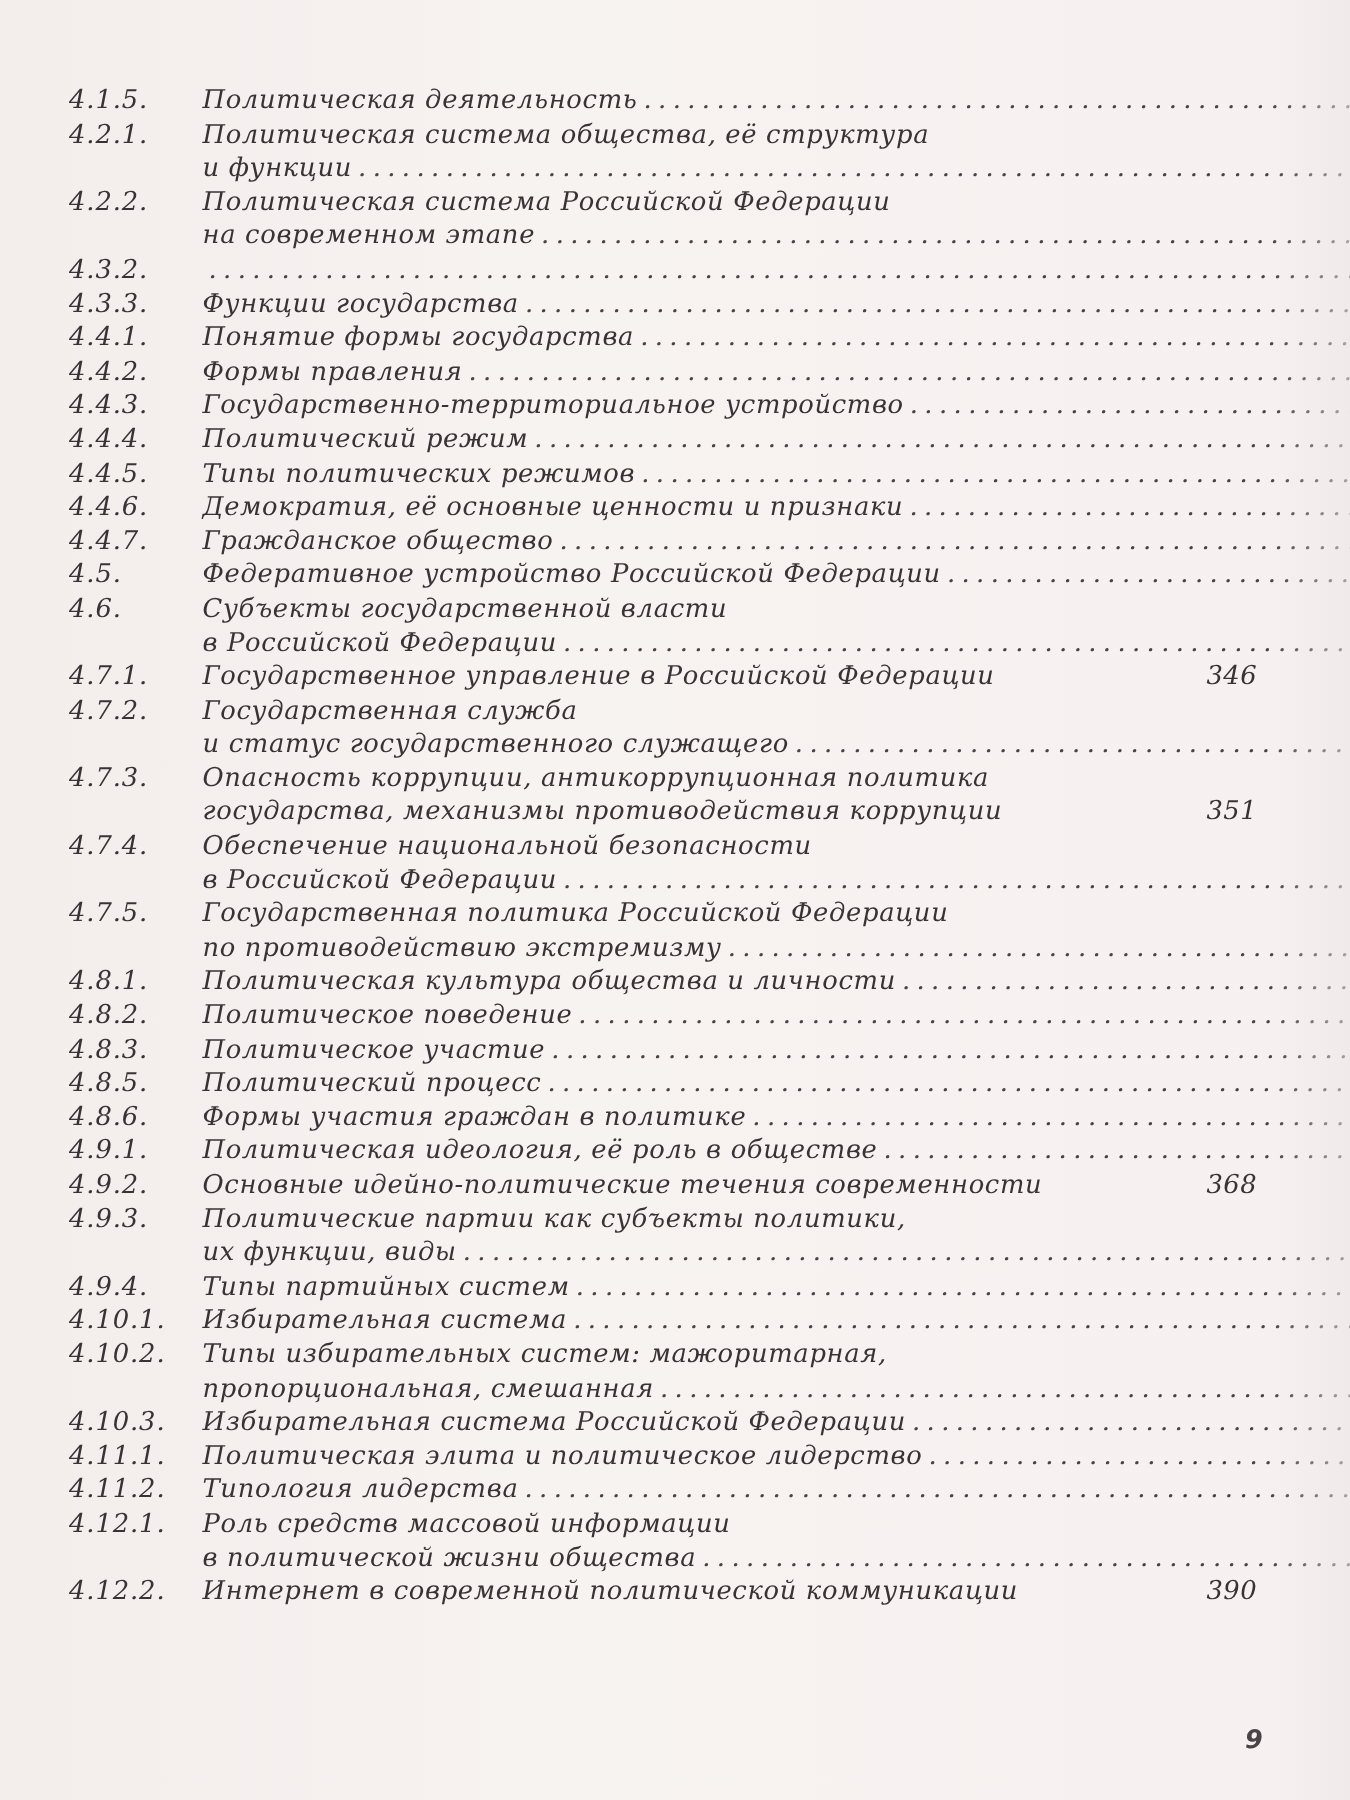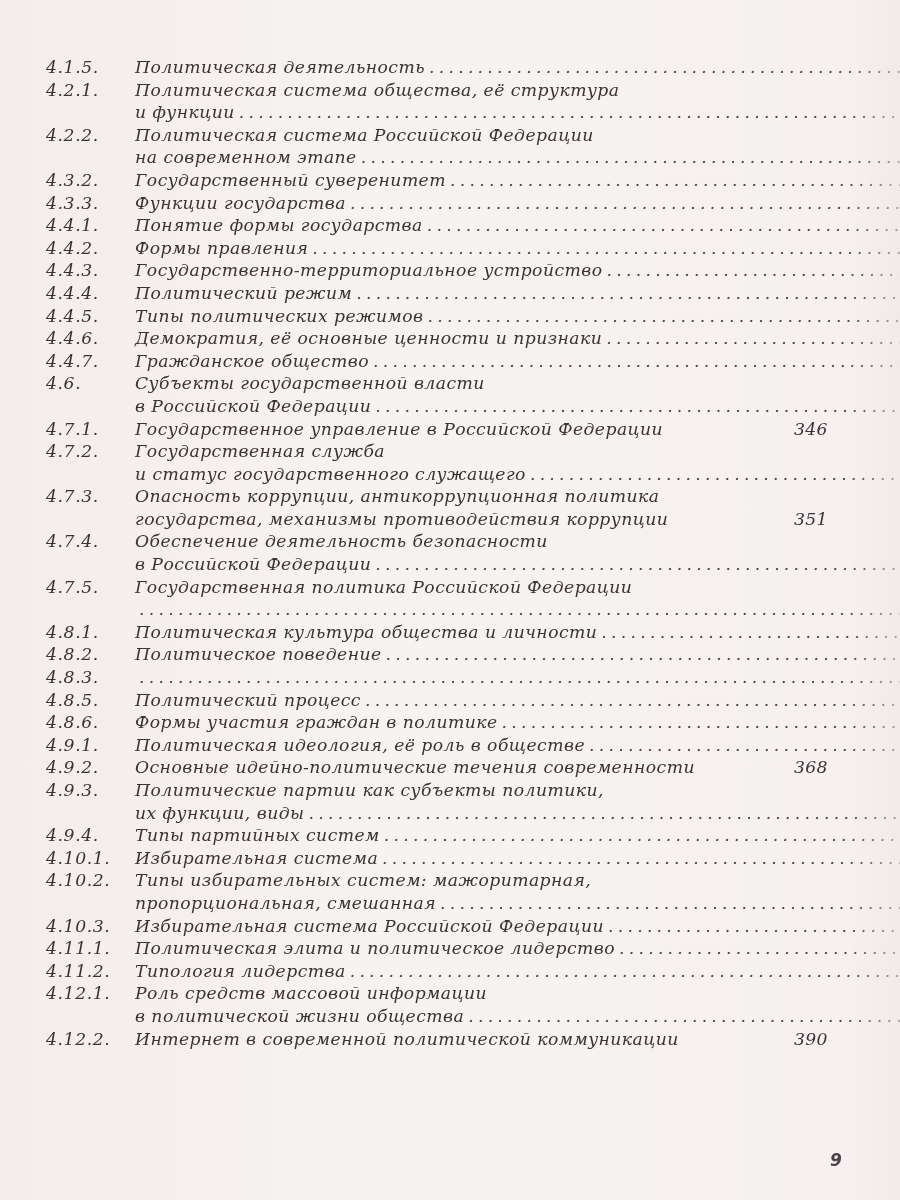--- a/index.html
+++ b/index.html
@@ -63,20 +63,21 @@
     color: #4a4245;
   }
   .line .dots::before {
     content: ". . . . . . . . . . . . . . . . . . . . . . . . . . . . . . . . . . . . . . . . . . . . . . . . . . . . . . . . . . . . . . . . . . . . . . . . . . . . . . . . . . .";
     letter-spacing: 0;
     word-spacing: -1.2px;
   }
   .line .nodots { flex: 1 1 auto; }
   .line .pg {
     flex: 0 0 44px;
+    text-align: right;
     letter-spacing: 0.3px;
   }
   .folio {
     position: absolute;
     left: 830px;
     top: 1150px;
     font-family: "DejaVu Sans", "Liberation Sans", sans-serif;
     font-weight: bold;
     font-size: 17px;
     color: #4a4448;
@@ -123,21 +124,20 @@
           <div class="line">
             <span class="t">на современном этапе</span>
             <span class="dots"></span>
           </div>
         </div>
       </div>
       <div class="entry">
         <div class="num">4.3.2.</div>
         <div class="body">
           <div class="line">
-            <span class="t">Государственный суверенитет</span>
             <span class="dots"></span>
           </div>
         </div>
       </div>
       <div class="entry">
         <div class="num">4.3.3.</div>
         <div class="body">
           <div class="line">
             <span class="t">Функции государства</span>
             <span class="dots"></span>
@@ -196,20 +196,29 @@
             <span class="t">Демократия, её основные ценности и признаки</span>
             <span class="dots"></span>
           </div>
         </div>
       </div>
       <div class="entry">
         <div class="num">4.4.7.</div>
         <div class="body">
           <div class="line">
             <span class="t">Гражданское общество</span>
+            <span class="dots"></span>
+          </div>
+        </div>
+      </div>
+      <div class="entry">
+        <div class="num">4.5.</div>
+        <div class="body">
+          <div class="line">
+            <span class="t">Федеративное устройство Российской Федерации</span>
             <span class="dots"></span>
           </div>
         </div>
       </div>
       <div class="entry">
         <div class="num">4.6.</div>
         <div class="body">
           <div class="line">
             <span class="t">Субъекты государственной власти</span>
           </div>
@@ -251,35 +260,36 @@
             <span class="t">государства, механизмы противодействия коррупции</span>
             <span class="nodots"></span>
             <span class="pg">351</span>
           </div>
         </div>
       </div>
       <div class="entry">
         <div class="num">4.7.4.</div>
         <div class="body">
           <div class="line">
-            <span class="t">Обеспечение деятельность безопасности</span>
+            <span class="t">Обеспечение национальной безопасности</span>
           </div>
           <div class="line">
             <span class="t">в Российской Федерации</span>
             <span class="dots"></span>
           </div>
         </div>
       </div>
       <div class="entry">
         <div class="num">4.7.5.</div>
         <div class="body">
           <div class="line">
             <span class="t">Государственная политика Российской Федерации</span>
           </div>
           <div class="line">
+            <span class="t">по противодействию экстремизму</span>
             <span class="dots"></span>
           </div>
         </div>
       </div>
       <div class="entry">
         <div class="num">4.8.1.</div>
         <div class="body">
           <div class="line">
             <span class="t">Политическая культура общества и личности</span>
             <span class="dots"></span>
@@ -292,20 +302,21 @@
           <div class="line">
             <span class="t">Политическое поведение</span>
             <span class="dots"></span>
           </div>
         </div>
       </div>
       <div class="entry">
         <div class="num">4.8.3.</div>
         <div class="body">
           <div class="line">
+            <span class="t">Политическое участие</span>
             <span class="dots"></span>
           </div>
         </div>
       </div>
       <div class="entry">
         <div class="num">4.8.5.</div>
         <div class="body">
           <div class="line">
             <span class="t">Политический процесс</span>
             <span class="dots"></span>

